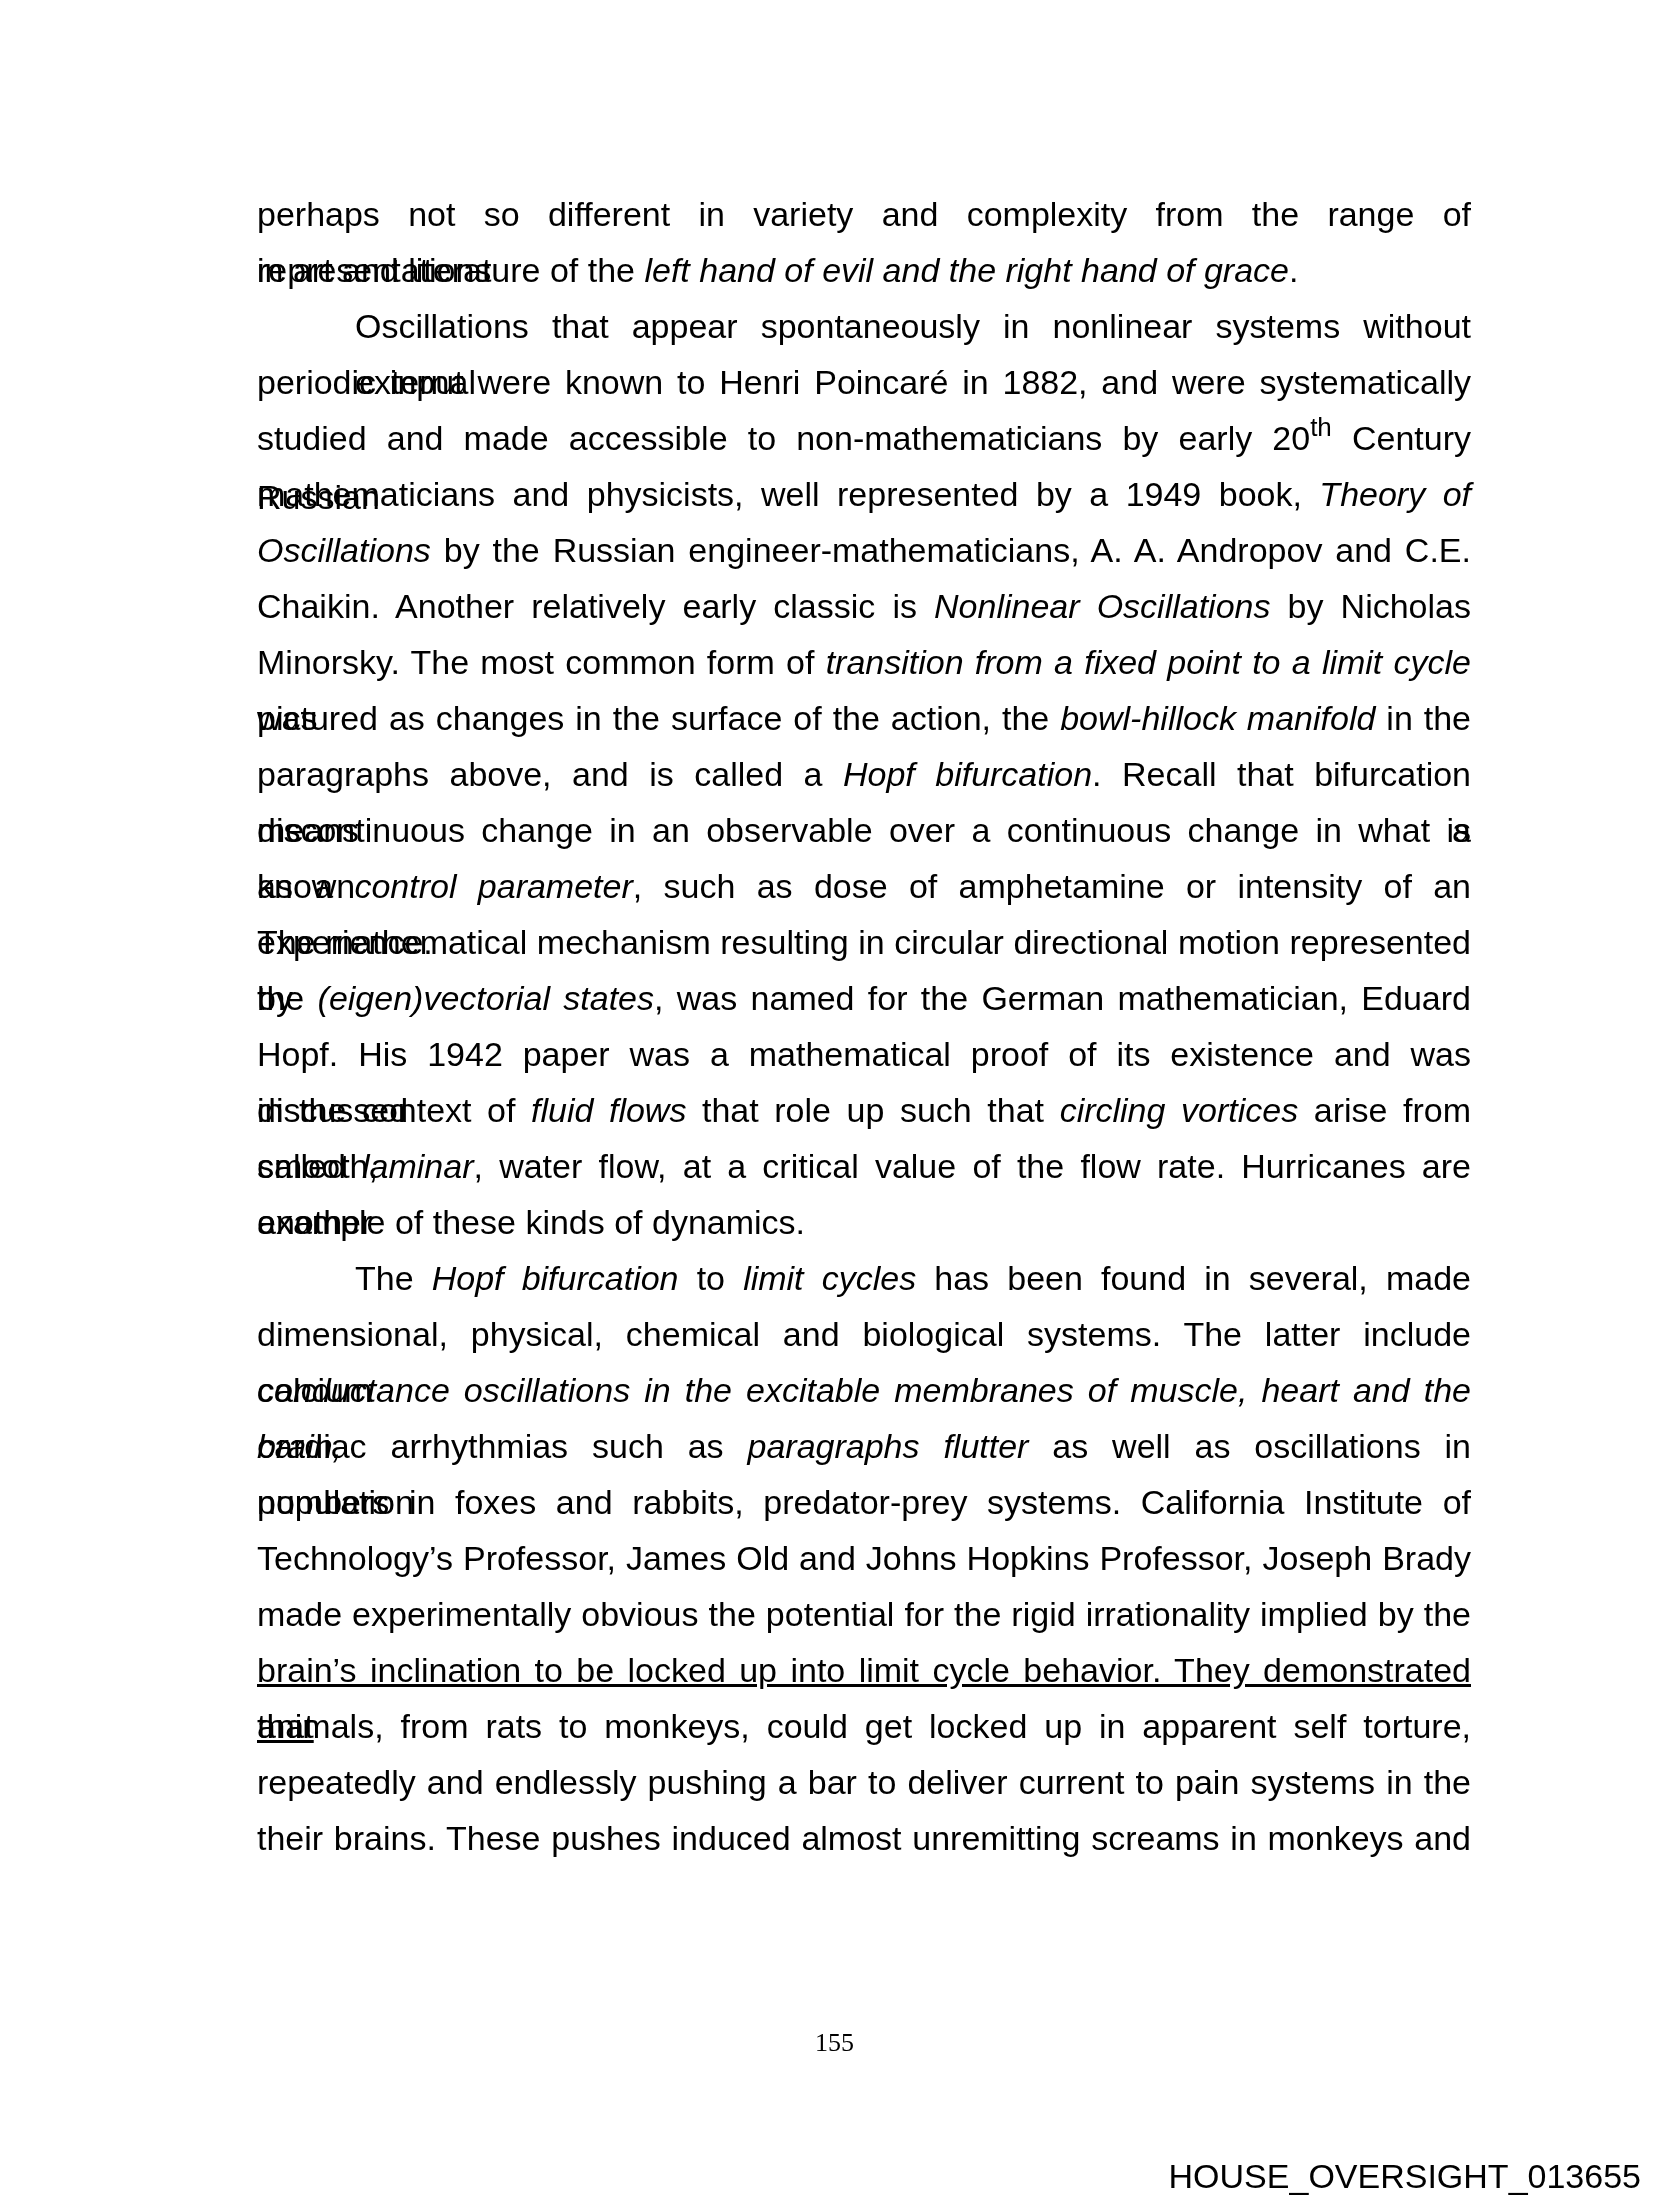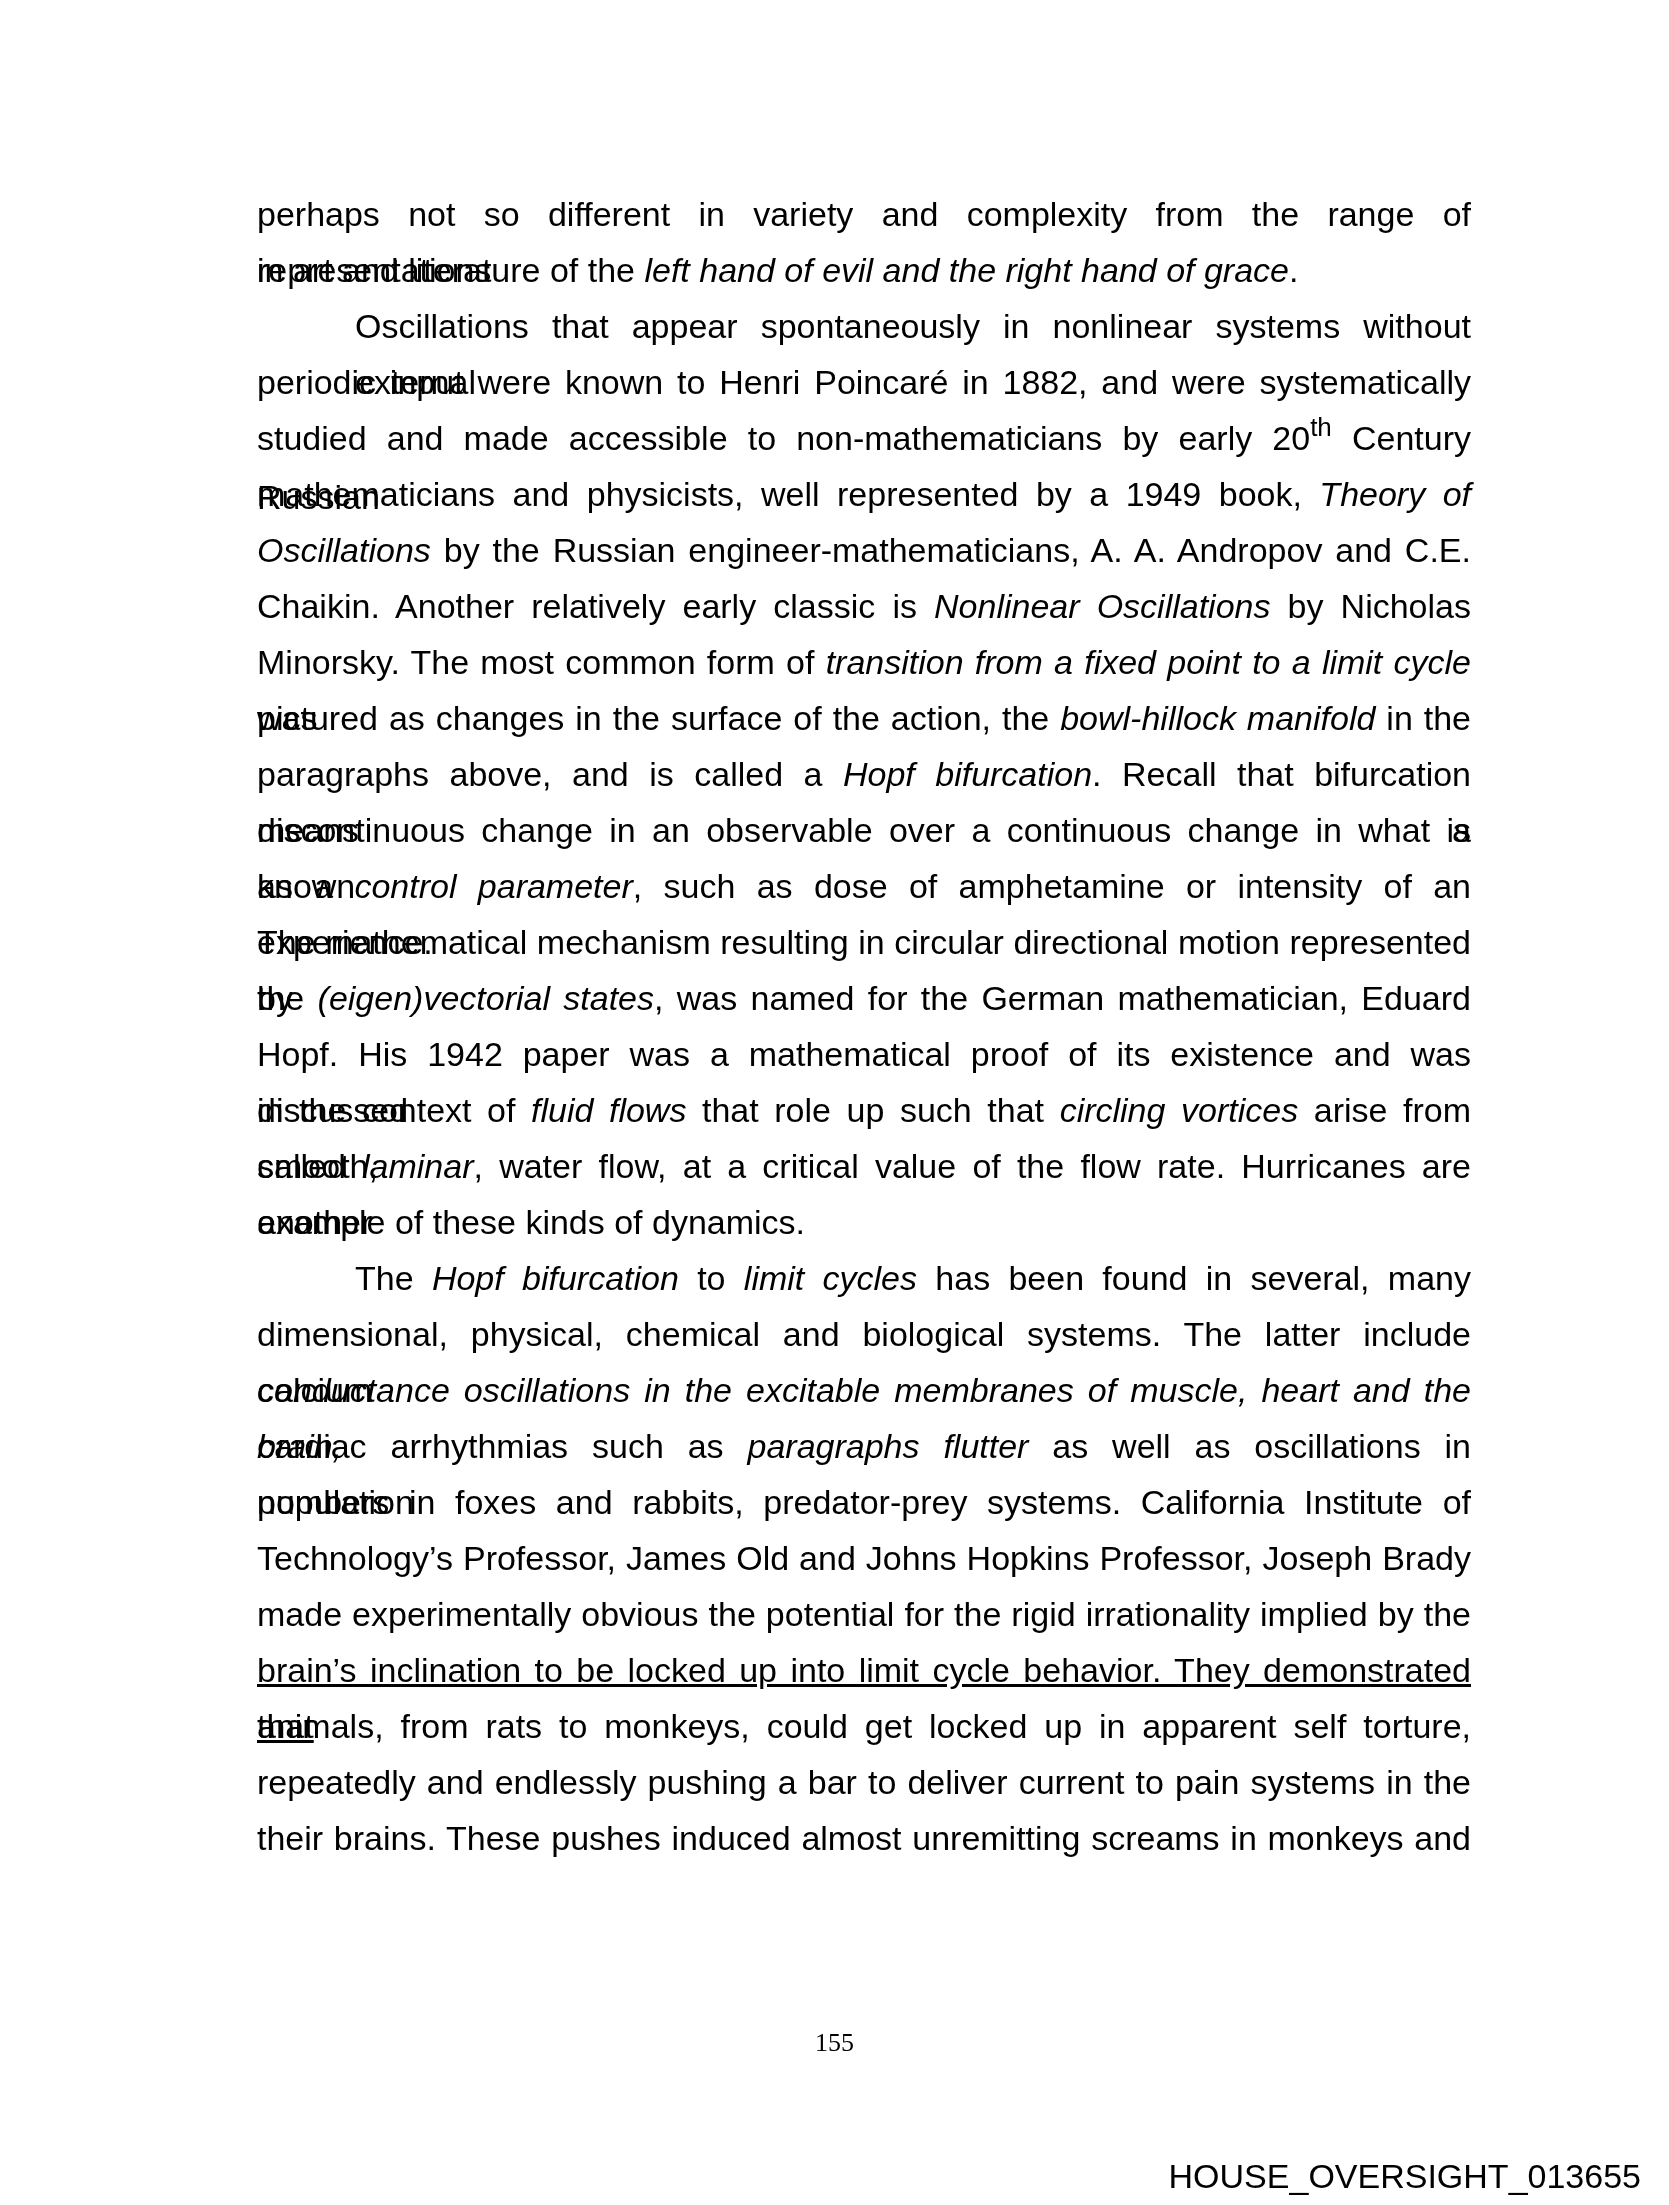--- a/index.html
+++ b/index.html
@@ -67,21 +67,21 @@
         <span class="line" style="white-space: normal; overflow: visible;"><span class="seg">discontinuous change in an observable over a continuous change in what is known</span></span>
         <span class="line" style="white-space: normal; overflow: visible;"><span class="seg">as a </span><span class="seg it">control parameter</span><span class="seg">, such as dose of amphetamine or intensity of an experience.</span></span>
         <span class="line" style="white-space: normal; overflow: visible;"><span class="seg">The mathematical mechanism resulting in circular directional motion represented by</span></span>
         <span class="line" style="white-space: normal; overflow: visible;"><span class="seg">the </span><span class="seg it">(eigen)vectorial states</span><span class="seg">, was named for the German mathematician, Eduard</span></span>
         <span class="line" style="white-space: normal; overflow: visible;"><span class="seg">Hopf. His 1942 paper was a mathematical proof of its existence and was discussed</span></span>
         <span class="line" style="white-space: normal; overflow: visible;"><span class="seg">in the context of </span><span class="seg it">fluid flows</span><span class="seg"> that role up such that </span><span class="seg it">circling vortices</span><span class="seg"> arise from smooth,</span></span>
         <span class="line" style="white-space: normal; overflow: visible;"><span class="seg">called </span><span class="seg it">laminar</span><span class="seg">, water flow, at a critical value of the flow rate. Hurricanes are another</span></span>
         <span class="line last" style="white-space: normal; overflow: visible;"><span class="seg">example of these kinds of dynamics.</span></span>
       </div>
       <div>
-        <span class="line indent" style="white-space: normal; overflow: visible;"><span class="seg">The </span><span class="seg it">Hopf bifurcation</span><span class="seg"> to </span><span class="seg it">limit cycles</span><span class="seg"> has been found in several, many</span></span>
+        <span class="line indent" style="white-space: normal; overflow: visible;"><span class="seg">The </span><span class="seg it">Hopf bifurcation</span><span class="seg"> to </span><span class="seg it">limit cycles</span><span class="seg"> has been found in several, made</span></span>
         <span class="line" style="white-space: normal; overflow: visible;"><span class="seg">dimensional, physical, chemical and biological systems. The latter include calcium</span></span>
         <span class="line" style="white-space: normal; overflow: visible; font-style: italic;"><span class="seg">conductance oscillations in the excitable membranes of muscle, heart and the brain,</span></span>
         <span class="line" style="white-space: normal; overflow: visible;"><span class="seg">cardiac arrhythmias such as </span><span class="seg it">paragraphs flutter</span><span class="seg"> as well as oscillations in population</span></span>
         <span class="line" style="white-space: normal; overflow: visible;"><span class="seg">numbers in foxes and rabbits, predator-prey systems. California Institute of</span></span>
         <span class="line" style="white-space: normal; overflow: visible;"><span class="seg">Technology’s Professor, James Old and Johns Hopkins Professor, Joseph Brady</span></span>
         <span class="line" style="white-space: normal; overflow: visible;"><span class="seg">made experimentally obvious the potential for the rigid irrationality implied by the</span></span>
         <span class="line" style="white-space: normal; overflow: visible; text-decoration: underline;"><span class="seg">brain’s inclination to be locked up into limit cycle behavior. They demonstrated that</span></span>
         <span class="line" style="white-space: normal; overflow: visible;"><span class="seg">animals, from rats to monkeys, could get locked up in apparent self torture,</span></span>
         <span class="line" style="white-space: normal; overflow: visible;"><span class="seg">repeatedly and endlessly pushing a bar to deliver current to pain systems in the</span></span>
         <span class="line" style="white-space: normal; overflow: visible;"><span class="seg">their brains. These pushes induced almost unremitting screams in monkeys and</span></span>

